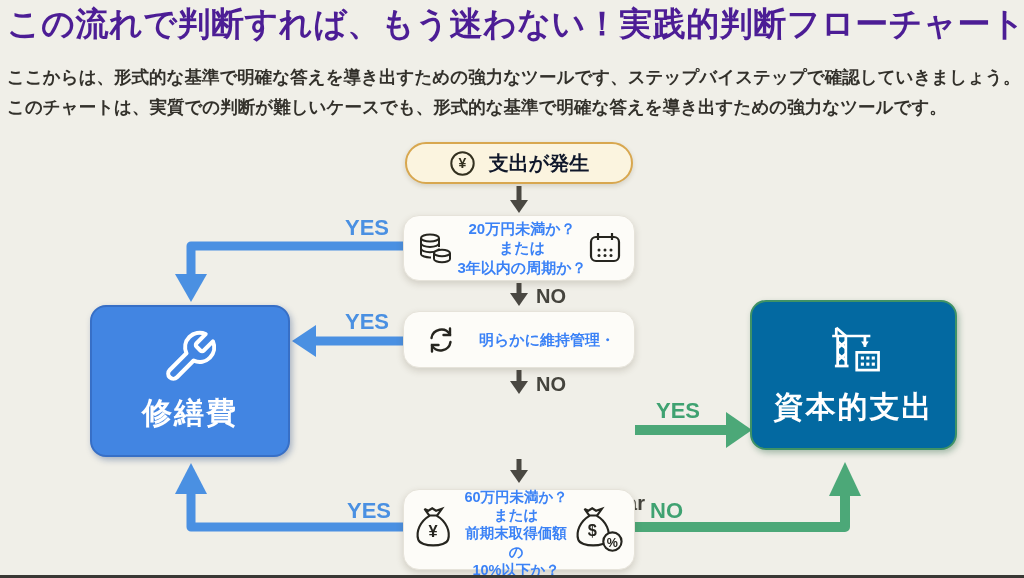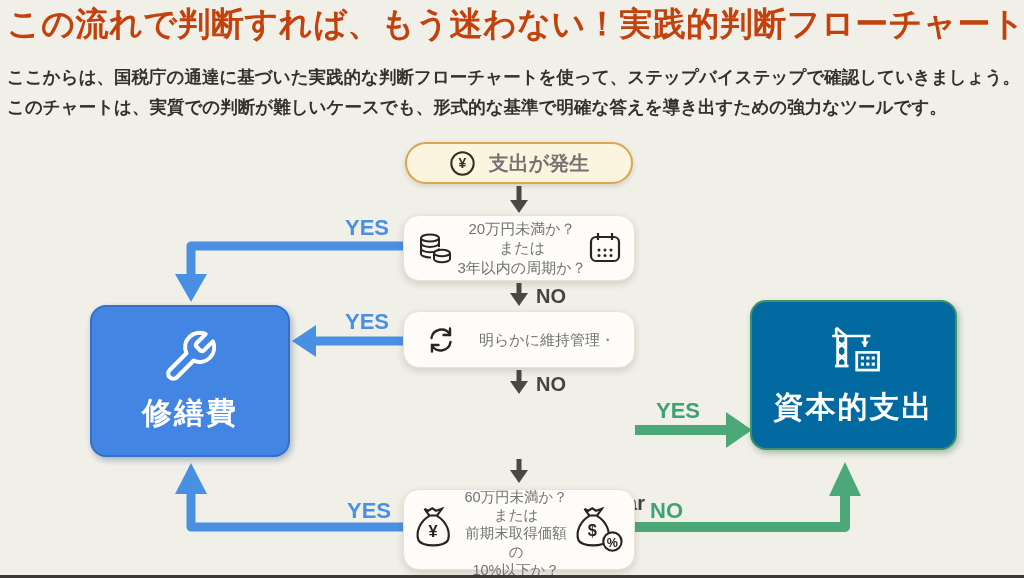--- a/index.html
+++ b/index.html
@@ -4,47 +4,47 @@
 <style>
   html,body { margin:0; padding:0; }
   .stage {
     position:relative; width:1024px; height:578px;
     background:#F0EFE8; overflow:hidden;
     font-family:"Liberation Sans","DejaVu Sans",sans-serif;
     color:#262520;
   }
   .page-title {
     position:absolute; left:7px; top:2px; margin:0;
-    font-size:33px; font-weight:900; color:#c2410c;
+    font-size:33px; font-weight:900; color:#4c1d95;
     letter-spacing:0.5px; white-space:nowrap;
   }
   .intro {
     position:absolute; left:7px; top:62px; margin:0;
     font-size:17.5px; font-weight:600; color:#33312B; line-height:30px;
   }
   .intro p { margin:0; }
   svg.arrows { position:absolute; left:0; top:0; z-index:1; }
   .node { position:absolute; z-index:2; box-sizing:border-box; }
 
   .start-node {
     left:405px; top:142px; width:228px; height:42px;
     background:#FBF4DF; border:2px solid #D8A74F; border-radius:22px;
     display:flex; align-items:center; justify-content:center; gap:13px;
     box-shadow:0 2px 5px rgba(90,70,30,.18);
   }
-  .start-label { font-size:20px; font-weight:800; color:#737373; }
+  .start-label { font-size:20px; font-weight:800; color:#0f172a; }
 
   .decision {
     left:403px; width:232px;
     background:#FDFCF8; border:1px solid #E6E3DA; border-radius:16px;
     box-shadow:0 3px 7px rgba(70,60,40,.18);
     display:flex; align-items:center; justify-content:center;
   }
   .decision .d-text {
-    text-align:center; font-weight:400; color:#737373;
+    text-align:center; font-weight:700; color:#3b82f6;
     font-size:15px; line-height:1.28;
   }
   .d1 { top:215px; height:66px; justify-content:space-between; padding:0 11px; }
   .d2 { top:311px; height:57px; gap:20px; }
   .d3 { top:400px; height:57px; gap:12px; }
   .d4 { top:489px; height:81px; justify-content:space-between; padding:0 8px; }
   .d4 .d-text { font-size:14.5px; line-height:1.26;margin-top:8px; }
 
   .result {
     display:flex; flex-direction:column; align-items:center; justify-content:center;
@@ -70,21 +70,21 @@
   .bottom-edge { position:absolute; left:0; bottom:0; width:100%; height:3px; background:#393834; z-index:3; }
   .ic { display:block; }
 </style>
 </head>
 <body>
 
 <div class="stage">
 
   <h1 class="page-title">この流れで判断すれば、もう迷わない！実践的判断フローチャート</h1>
   <div class="intro">
-    <p>ここからは、国税庁の通達に基づいた実践的な判断フローチャートを使って、ステップバイステップで確認していきましょう。</p>
+    <p>ここからは、形式的な基準で明確な答えを導き出すための強力なツールです、ステップバイステップで確認していきましょう。</p>
     <p>このチャートは、実質での判断が難しいケースでも、形式的な基準で明確な答えを導き出すための強力なツールです。</p>
   </div>
 
   <svg class="arrows" width="1024" height="578" viewBox="0 0 1024 578">
 
     <g stroke="#4A4842" fill="#4A4842" stroke-width="5">
       <line x1="519" y1="186" x2="519" y2="202"></line>
         <polygon points="510,200 528,200 519,213" stroke="none"></polygon>
     </g>
     <g stroke="#4A4842" fill="#4A4842" stroke-width="5">

